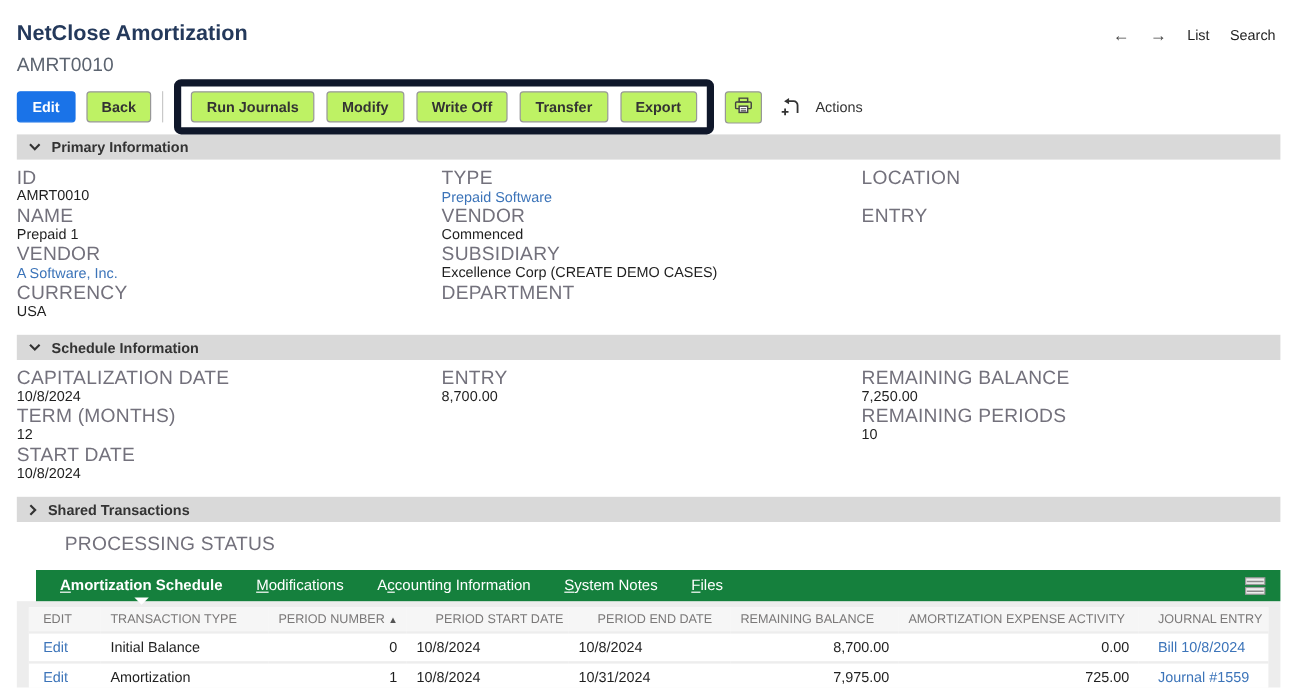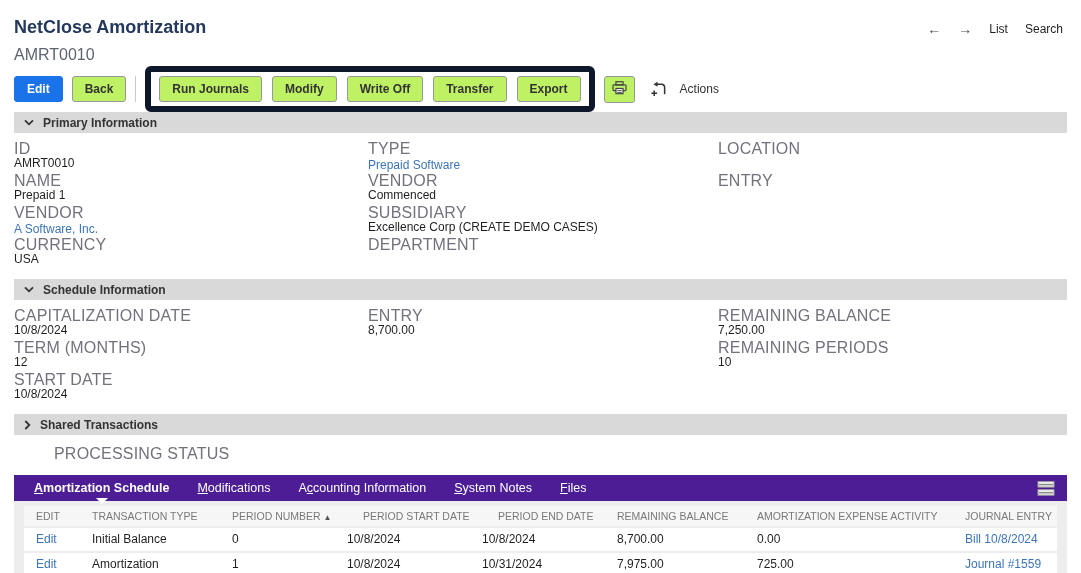--- a/index.html
+++ b/index.html
@@ -39,39 +39,39 @@
   }
   .chev { display:block; }
   .fields-grid { display:grid; grid-template-columns:354px 350px 1fr; padding:9px 14px 3px 14px; }
   .field { height:32px; }
   .flabel { font-size:16px; color:#73717c; line-height:13px; letter-spacing:.2px; }
   .fvalue { font-size:12px; color:#1f1f1f; line-height:15px; margin-top:1px; white-space:nowrap; }
   a.link, .link { color:#3c74b9; text-decoration:none; cursor:pointer; }
   .processing { padding:12px 14px 0 14px;margin-left:40px; }
 
   .tabbar {
-    margin:15px 14px 0 14px; background:#4c1d95; height:26px;
+    margin:15px 14px 0 30px; background:#15803d; height:26px;
     display:flex; align-items:stretch; padding:0 6px; color:#fff; position:relative;
   }
   .tab { display:flex; align-items:center; padding:0 14px; font-size:12.5px; cursor:pointer; position:relative; white-space:nowrap; }
   .tab.active { font-weight:bold; }
   .tab.active::after {
     content:""; position:absolute; left:50%; bottom:-3px; transform:translateX(-50%);
     border-left:6px solid transparent; border-right:6px solid transparent; border-top:6px solid #fff;
   }
   .tab u, .tab span u { text-decoration:underline; }
   .tabbar-right { margin-left:auto; display:flex; align-items:center; padding-right:6px; cursor:pointer; }
 
   .table-zone { margin:0 14px; background:#ededed; padding:5px 10px 0 10px; height:93px; overflow:hidden; }
   table { width:100%; border-collapse:collapse; table-layout:fixed; font-size:12px; background:#fff; }
   thead th {
     font-size:10.5px; font-weight:normal; color:#7a7878; text-align:left;
     background:#f6f6f6; padding:4px 8px; white-space:nowrap; overflow:hidden;
   }
-  th.num, td.num { }
+  th.num, td.num { text-align:right; }
   tbody td {
     background:#fff; padding:4px 8px; border-top:2px solid #ededed;
     white-space:nowrap; overflow:hidden; line-height:15px;
   }
   .sort { font-size:8px; color:#555; }
 </style>
 </head>
 <body>
 
 <div class="top">

